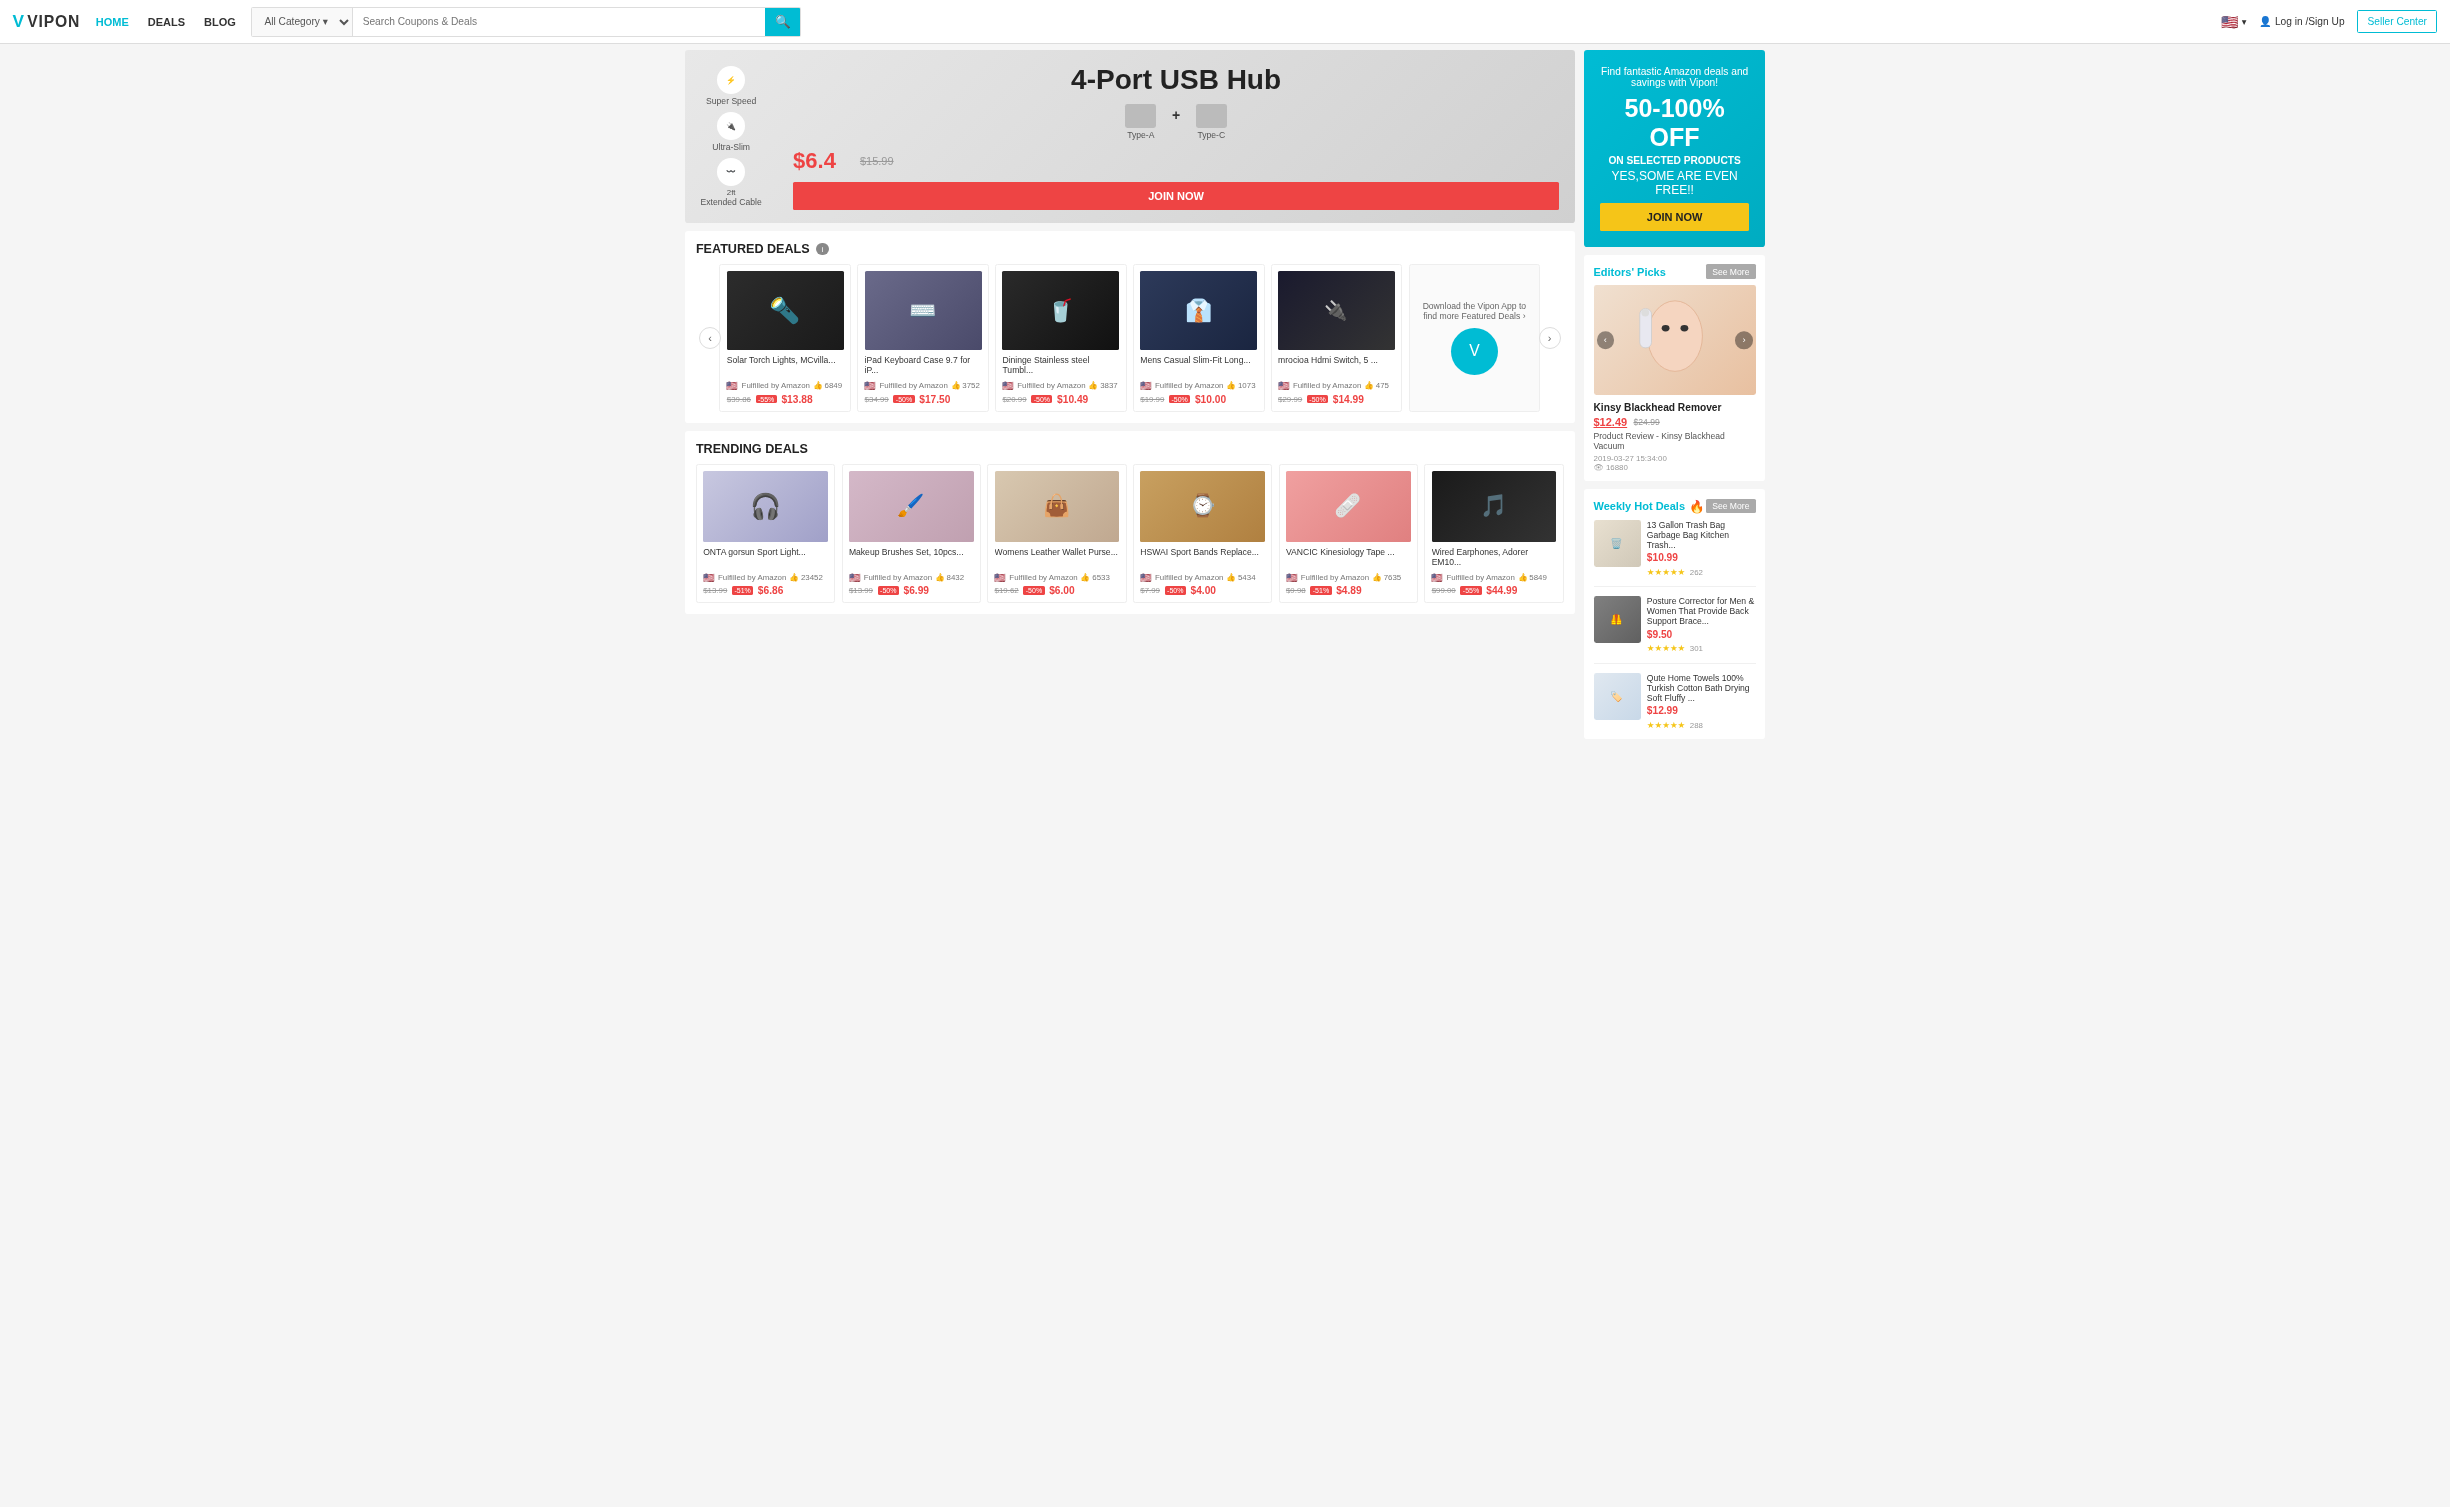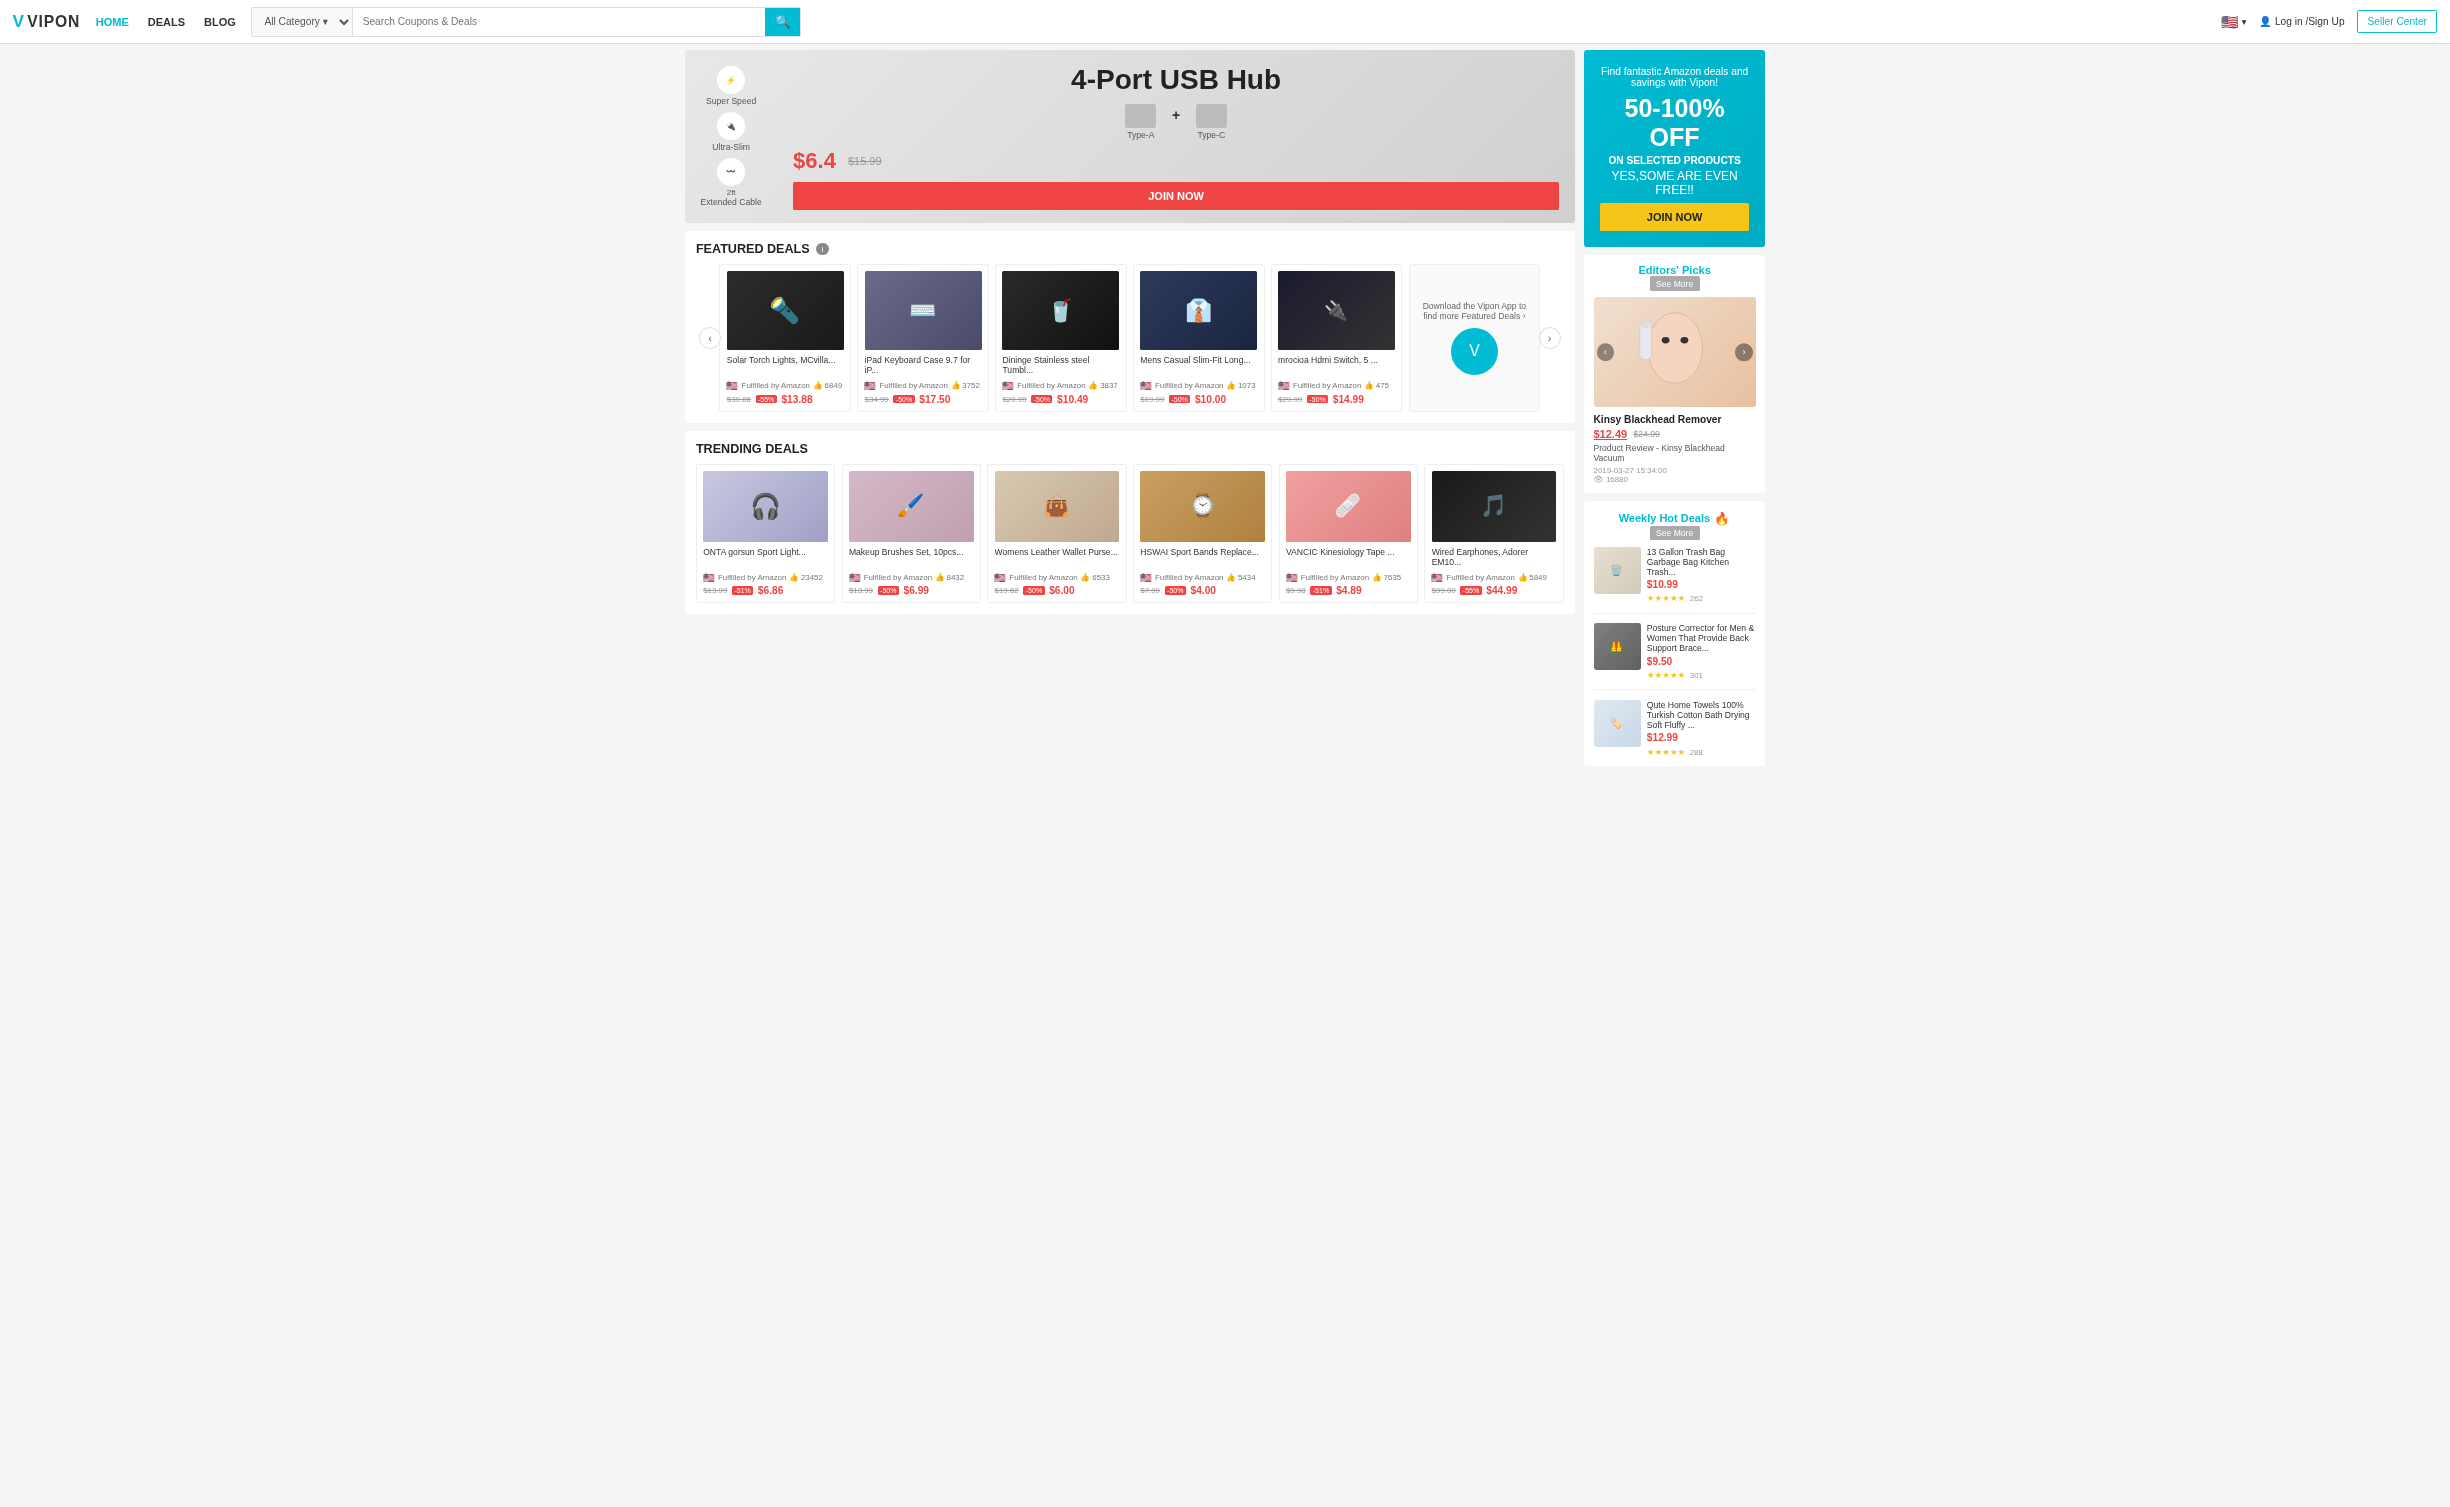--- a/index.html
+++ b/index.html
@@ -183,21 +183,21 @@
     .usb-icon {
       width: 31px;
       height: 23.6px;
       background: #bbb;
       border-radius: 2.4px;
       margin: 0 auto 2.4px;
     }
     .price-section {
       display: flex;
       align-items: center;
-      gap: 12px;
+      gap: 24px;
       margin-bottom: 7.9px;
     }
     .hero-price {
       font-size: 22px;
       font-weight: bold;
       color: #e44;
     }
     .hero-old-price {
       text-decoration: line-through;
       color: #999;
@@ -414,23 +414,23 @@
 
     
     .editors-picks {
       background: #fff;
       border-radius: 3.1px;
       padding: 9.4px;
       margin-bottom: 7.9px;
     }
     .sidebar-section-header {
       display: flex;
+      justify-content: space-between;
       align-items: center;
       margin-bottom: 6.3px;
-      flex-direction: column;
     }
     .sidebar-section-title {
       font-size: 11px;
       font-weight: 700;
       color: #00bcd4;
     }
     .see-more-btn {
       font-size: 8.6px;
       color: #fff;
       background: #aaa;

